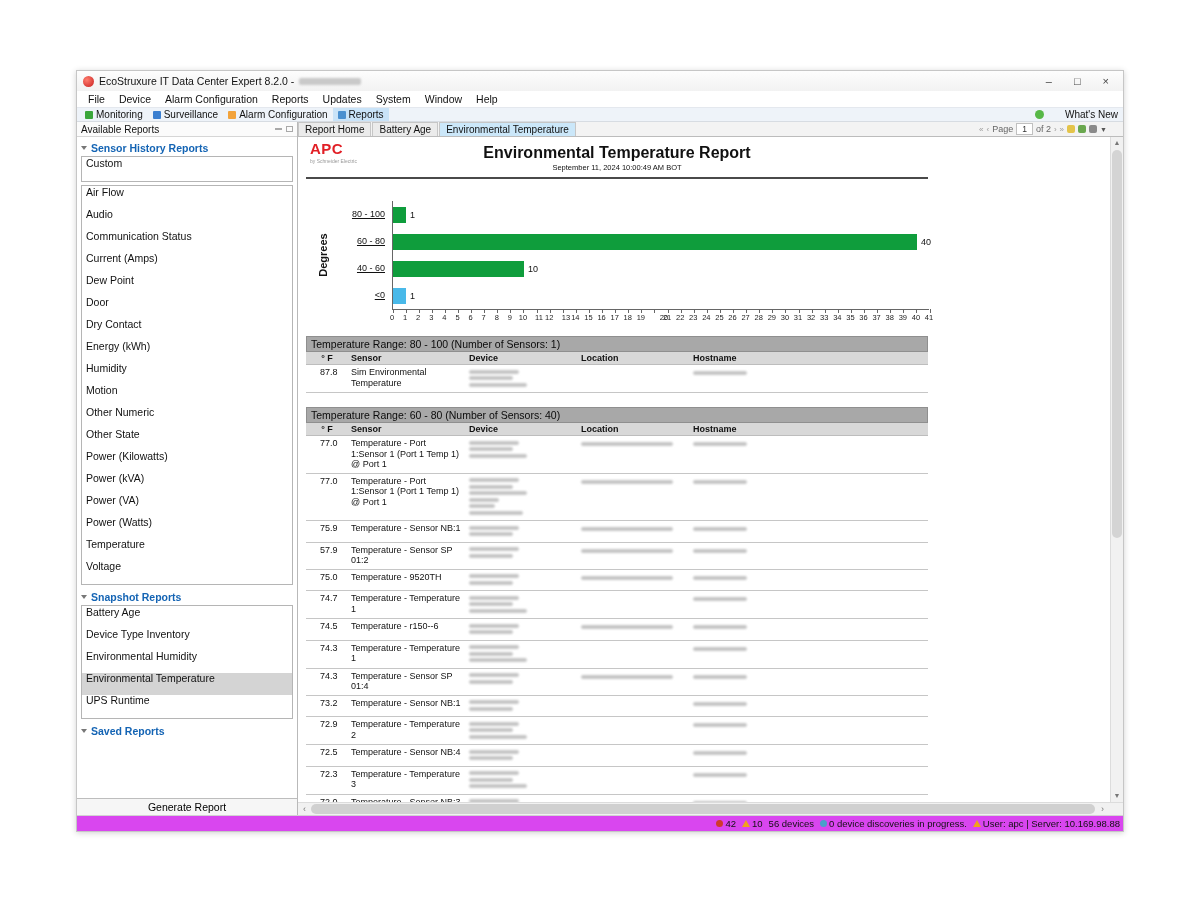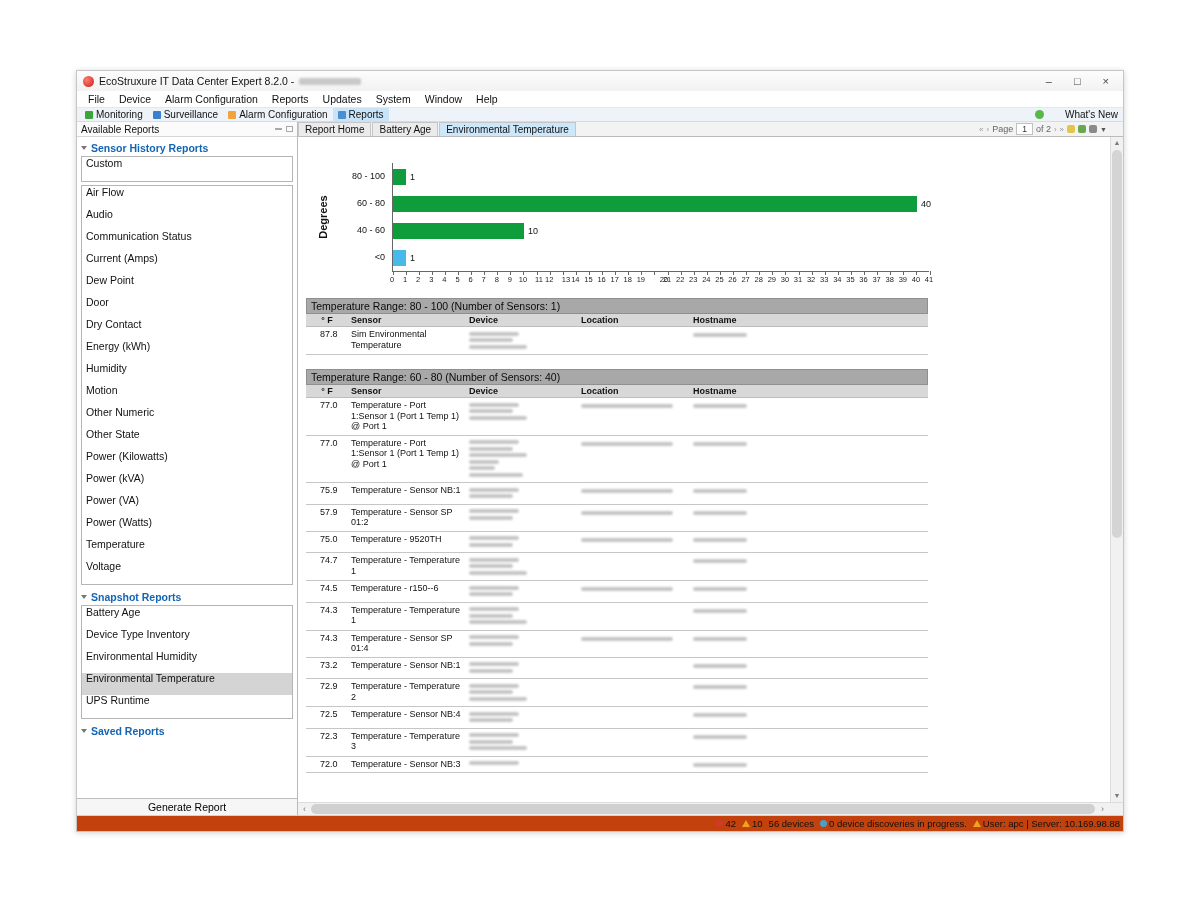--- a/index.html
+++ b/index.html
@@ -83,21 +83,21 @@
   .apc-sub { display:block; color:#999; font-size:5px; letter-spacing:0; font-weight:normal; }
   .rep-title { font-size:16px; font-weight:bold; }
   .rep-sub { font-size:7.5px; margin-top:1px; }
   .rep-rule { border-top:2px solid #4a4a4a; margin-top:5px; }
 
   
   .chart { position:relative; margin:22px 0 6px 0; }
   .ylabel { position:absolute; left:-5px; top:48px; transform:rotate(-90deg); transform-origin:center;
     font-weight:bold; font-size:11px; }
   .chart-grid { display:flex; margin-left:24px; }
-  .cats { width:62px; flex:0 0 auto; }
+  .cats { width:62px; flex:0 0 auto;text-decoration:underline; }
   .cat { height:27px; line-height:27px; text-align:right; padding-right:7px; font-size:9px; }
   .plot { position:relative; width:537px; border-left:1px solid #666; border-bottom:1px solid #666; }
   .brow { height:27px; display:flex; align-items:center; }
   .bar { height:16px; flex:0 0 auto; }
   .bval { font-size:9px; margin-left:4px; }
   .tmark { position:absolute; bottom:-4px; width:1px; height:4px; background:#666; }
   .xticks { position:relative; margin-left:86px; height:12px; width:537px; }
   .xtick { position:absolute; top:3px; transform:translateX(-50%); font-size:7.5px; color:#222; }
 
   
@@ -107,21 +107,21 @@
   .rtable thead th { background:#d8d8d8; font-size:9px; text-align:left; padding:1px 3px; font-weight:bold;
     border-bottom:1px solid #bdbdbd; }
   .rtable thead th.temp-h { text-align:center; }
   .rtable tbody td { font-size:9px; vertical-align:top; padding:2px 3px 3px 3px; border-bottom:1px solid #c6c6c6; }
   .temp-cell { padding-left:14px !important; }
   .sensor-cell { line-height:10.5px; }
   .redact-line { display:block; height:4px; background:#c6c6c6; border-radius:2px; filter:blur(0.8px); margin:2.5px 0; }
   .redact-inline { display:inline-block; height:4px; background:#c6c6c6; border-radius:2px; filter:blur(0.8px); }
 
   
-  .statusbar { flex:0 0 auto; height:16px; border-top:1px solid #d2d2d2; background:#c2410c;
+  .statusbar { flex:0 0 auto; height:16px; border-top:1px solid #d2d2d2; background:#d946ef;
     display:flex; align-items:center; justify-content:flex-end; gap:6px; font-size:9.5px; padding-right:3px; }
   .sb-seg { display:flex; align-items:center; gap:2px; white-space:nowrap; }
   .sb-circle { width:7px; height:7px; border-radius:50%; }
   .sb-tri { width:0; height:0; border-left:4px solid transparent; border-right:4px solid transparent; border-bottom:7px solid #f0a21b; }
 </style>
 </head>
 <body>
 
 <div class="window">
 
@@ -249,20 +249,29 @@
             <span class="tb-icon" style="background: rgb(228, 196, 74);"></span>
             <span class="tb-icon" style="background: rgb(106, 168, 79);"></span>
             <span class="tb-icon" style="background: rgb(138, 138, 138);"></span>
             <span class="tb-caret">▼</span>
           </span>
       </div>
 
       <div class="report-view">
         <div class="report-content">
 
+          <div class="rep-head">
+            <span class="apc-logo">
+              <span>APC</span>
+              <span class="apc-sub">by Schneider Electric</span>
+            </span>
+            <div class="rep-title">Environmental Temperature Report</div>
+            <div class="rep-sub">September 11, 2024 10:00:49 AM BOT</div>
+            <div class="rep-rule"></div>
+          </div>
 
           <div class="chart">
             <div class="ylabel">Degrees</div>
             <div class="chart-grid">
               <div class="cats" id="chart-cats">
                   <div class="cat">80 - 100</div>
                   <div class="cat">60 - 80</div>
                   <div class="cat">40 - 60</div>
                   <div class="cat">&lt;0</div>
                 </div>

